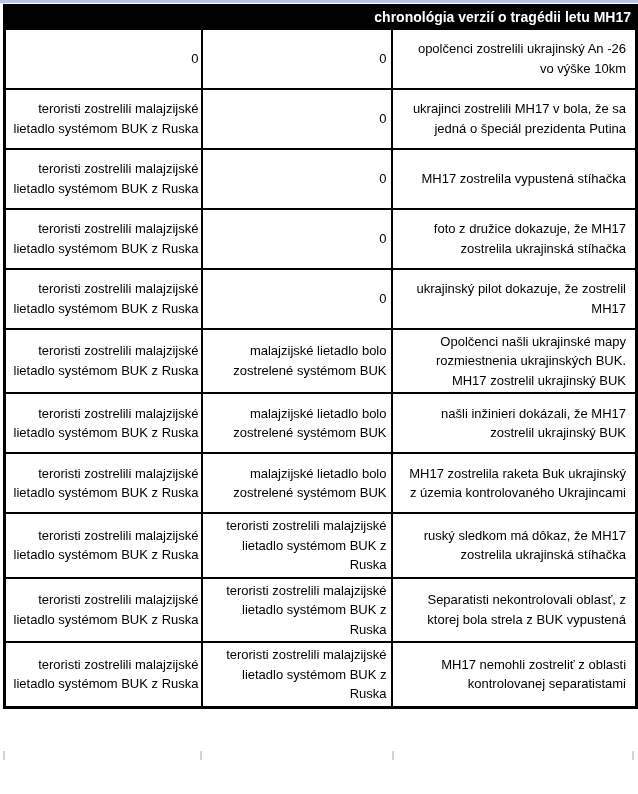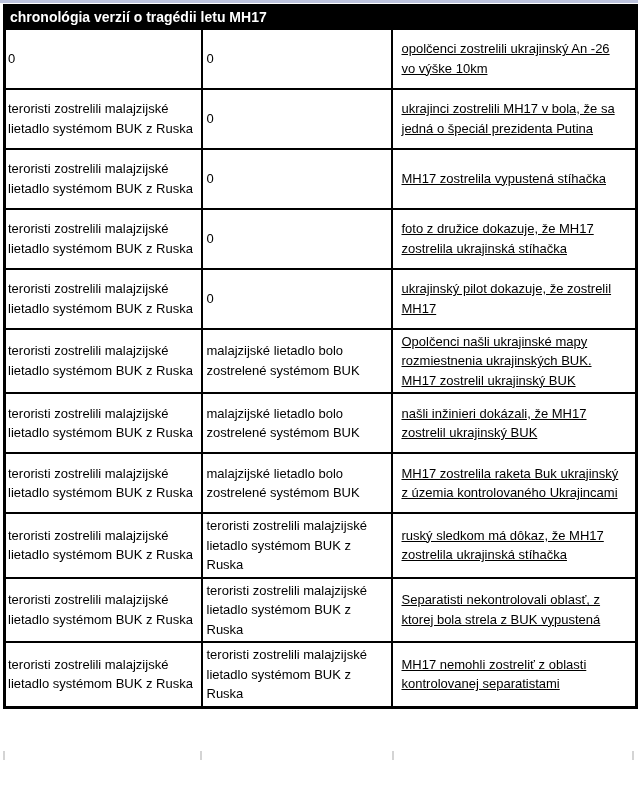--- a/index.html
+++ b/index.html
@@ -23,21 +23,21 @@
     border-collapse:collapse;
     table-layout:fixed;
     width:632px;
     margin:4px 0 0 3px;
     border:3px solid var(--border);
   }
   col.c1{width:197px;} col.c2{width:190px;} col.c3{width:245px;}
   th,td{
     border:2px solid var(--border);
     background:var(--cell-bg);
-    text-align:left;
+    text-align:right;
     vertical-align:middle;
     font-size:13px;
     line-height:1.5;
     color:var(--cell-text);
   }
   tr.title-row th{
     background:var(--title-bg);
     color:var(--title-text);
     font-weight:bold;
     font-size:14px;
@@ -47,21 +47,21 @@
   }
   tr.header-row th{
     font-weight:bold;
     height:35px;
     padding:2px 6px;
     line-height:1.35;
   }
   tbody td{height:60px;}
   tbody td:nth-child(1){padding:2px 2px;}
   tbody td:nth-child(2){padding:2px 4px;}
-  tbody td:nth-child(3){padding:2px 9px;text-decoration:underline;}
+  tbody td:nth-child(3){padding:2px 9px;}
   .stubs{position:absolute;left:0;top:751px;width:638px;height:12px;}
   .stub{
     position:absolute;top:0;width:2px;height:9px;
     background:#d4d4d4;
   }
 </style>
 </head>
 <body>
 
 <div class="top-edge"></div>

